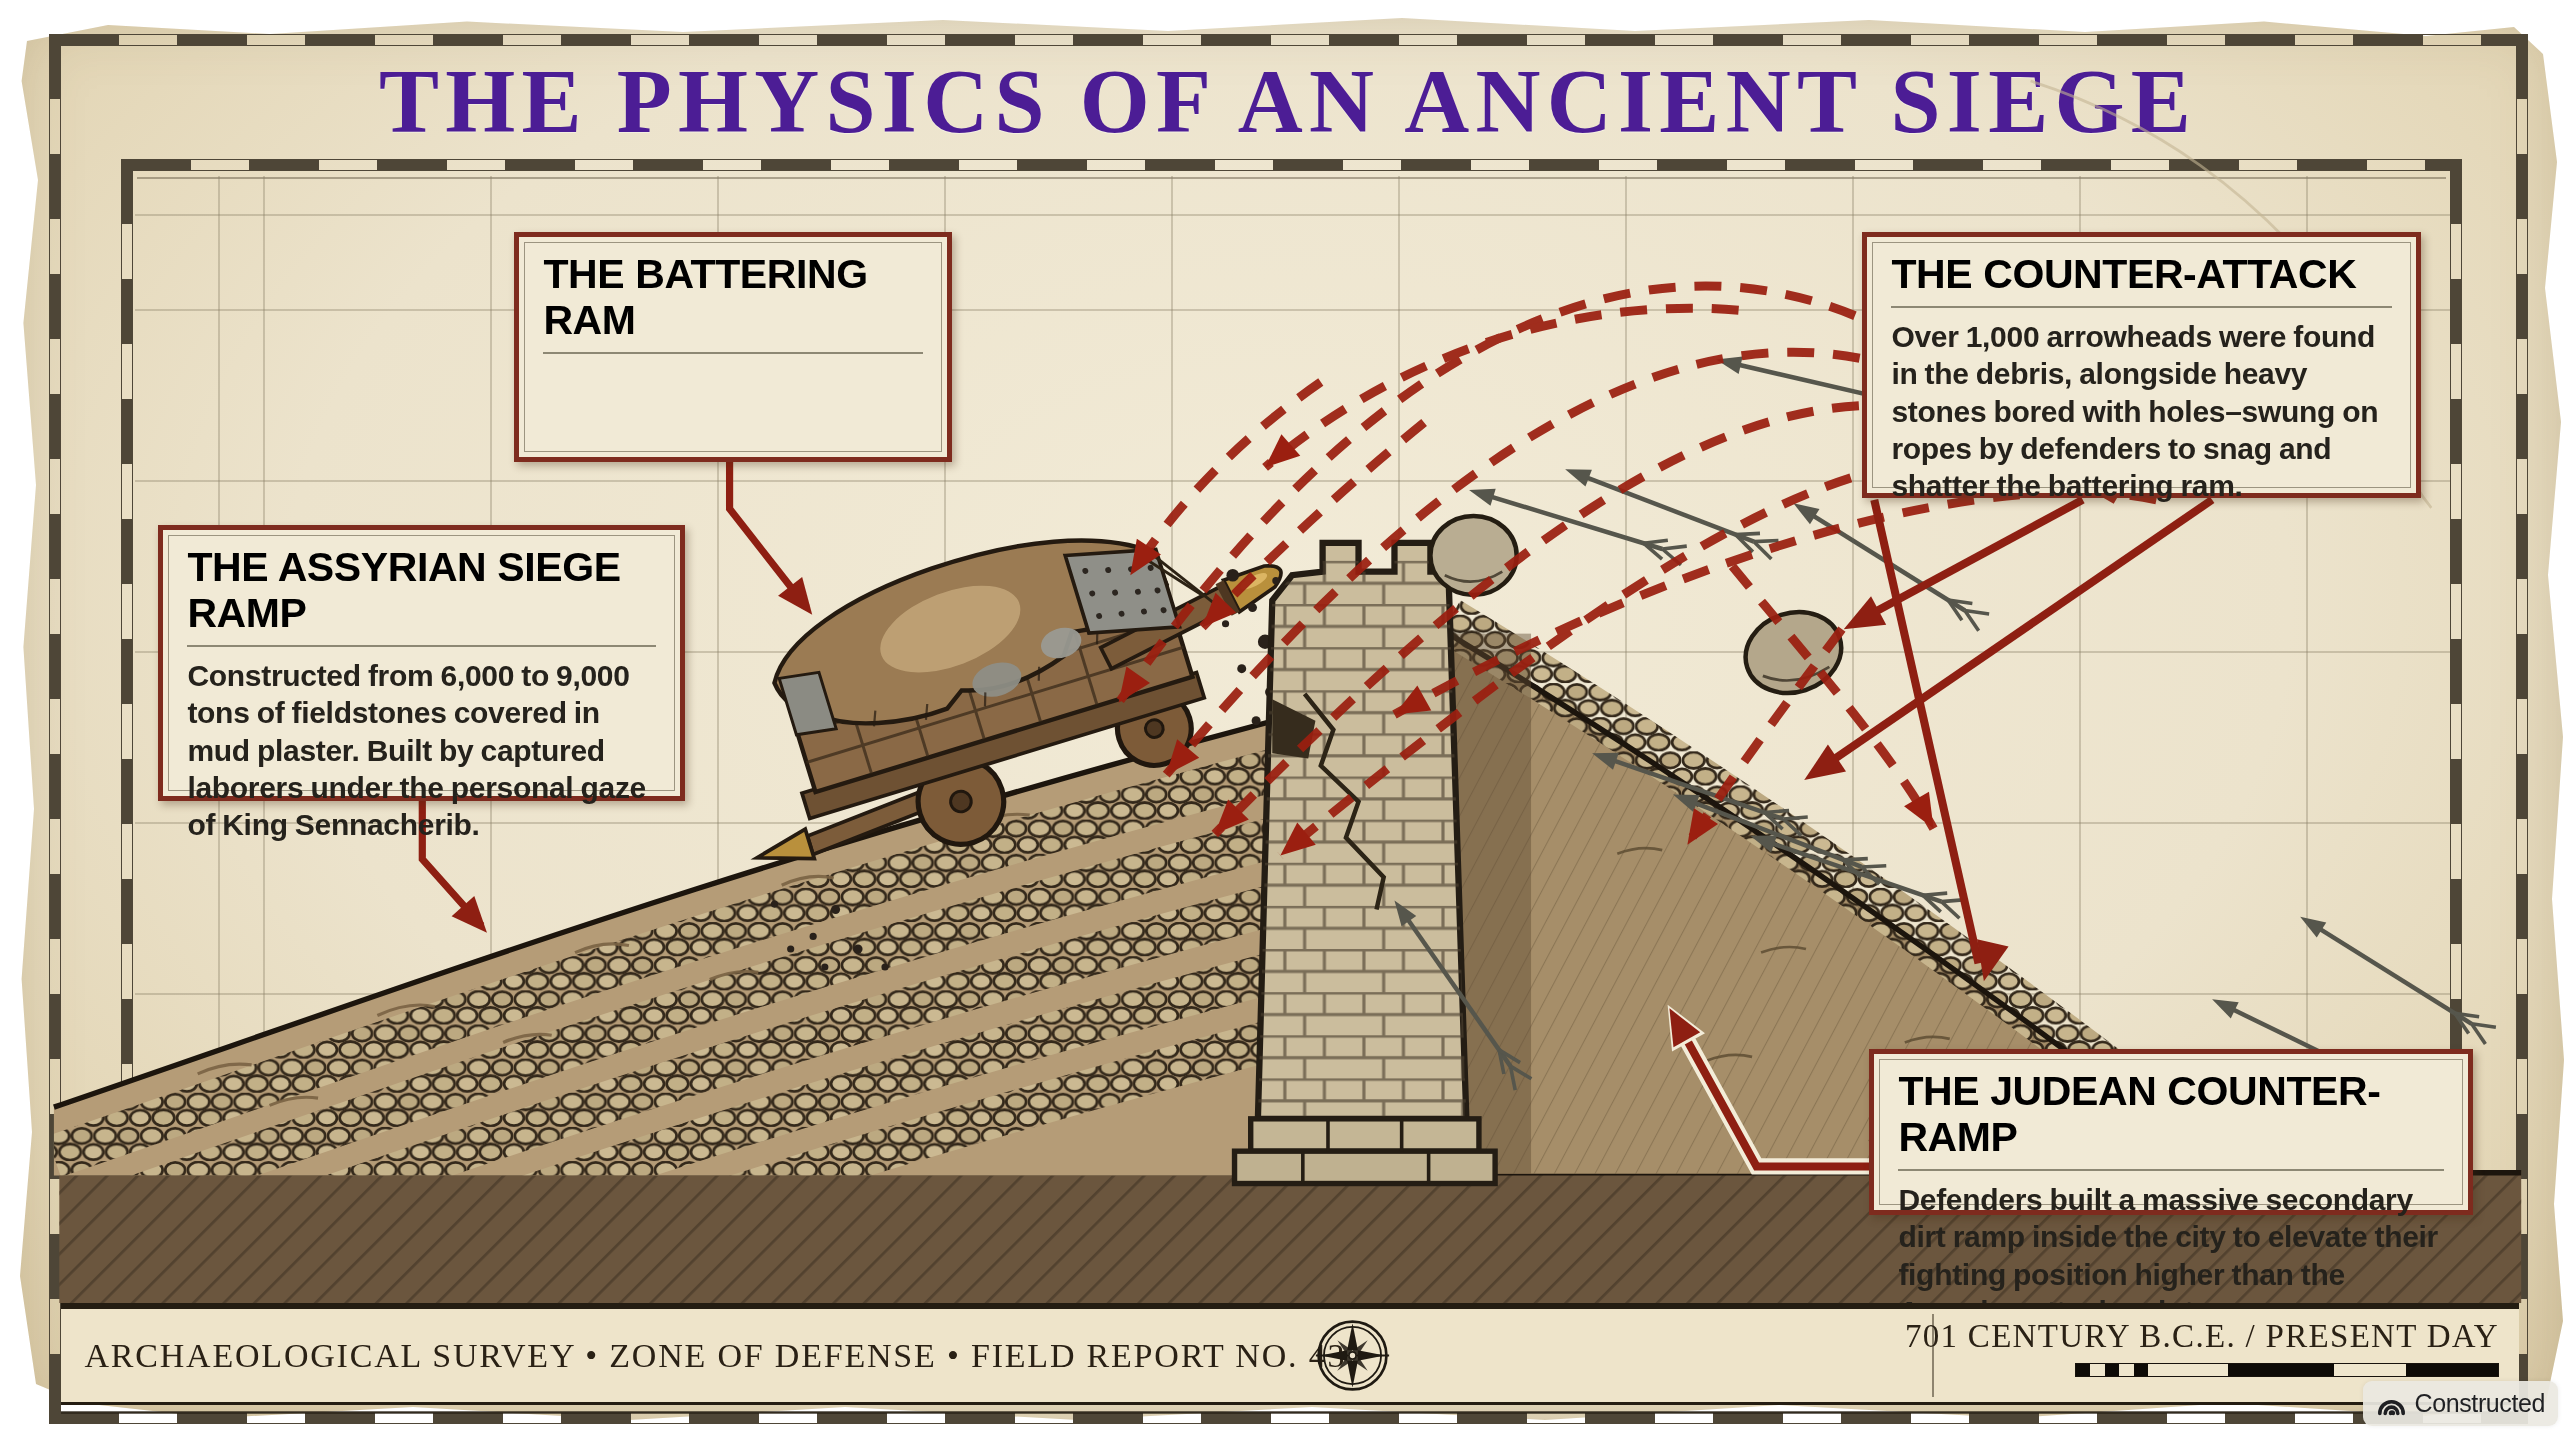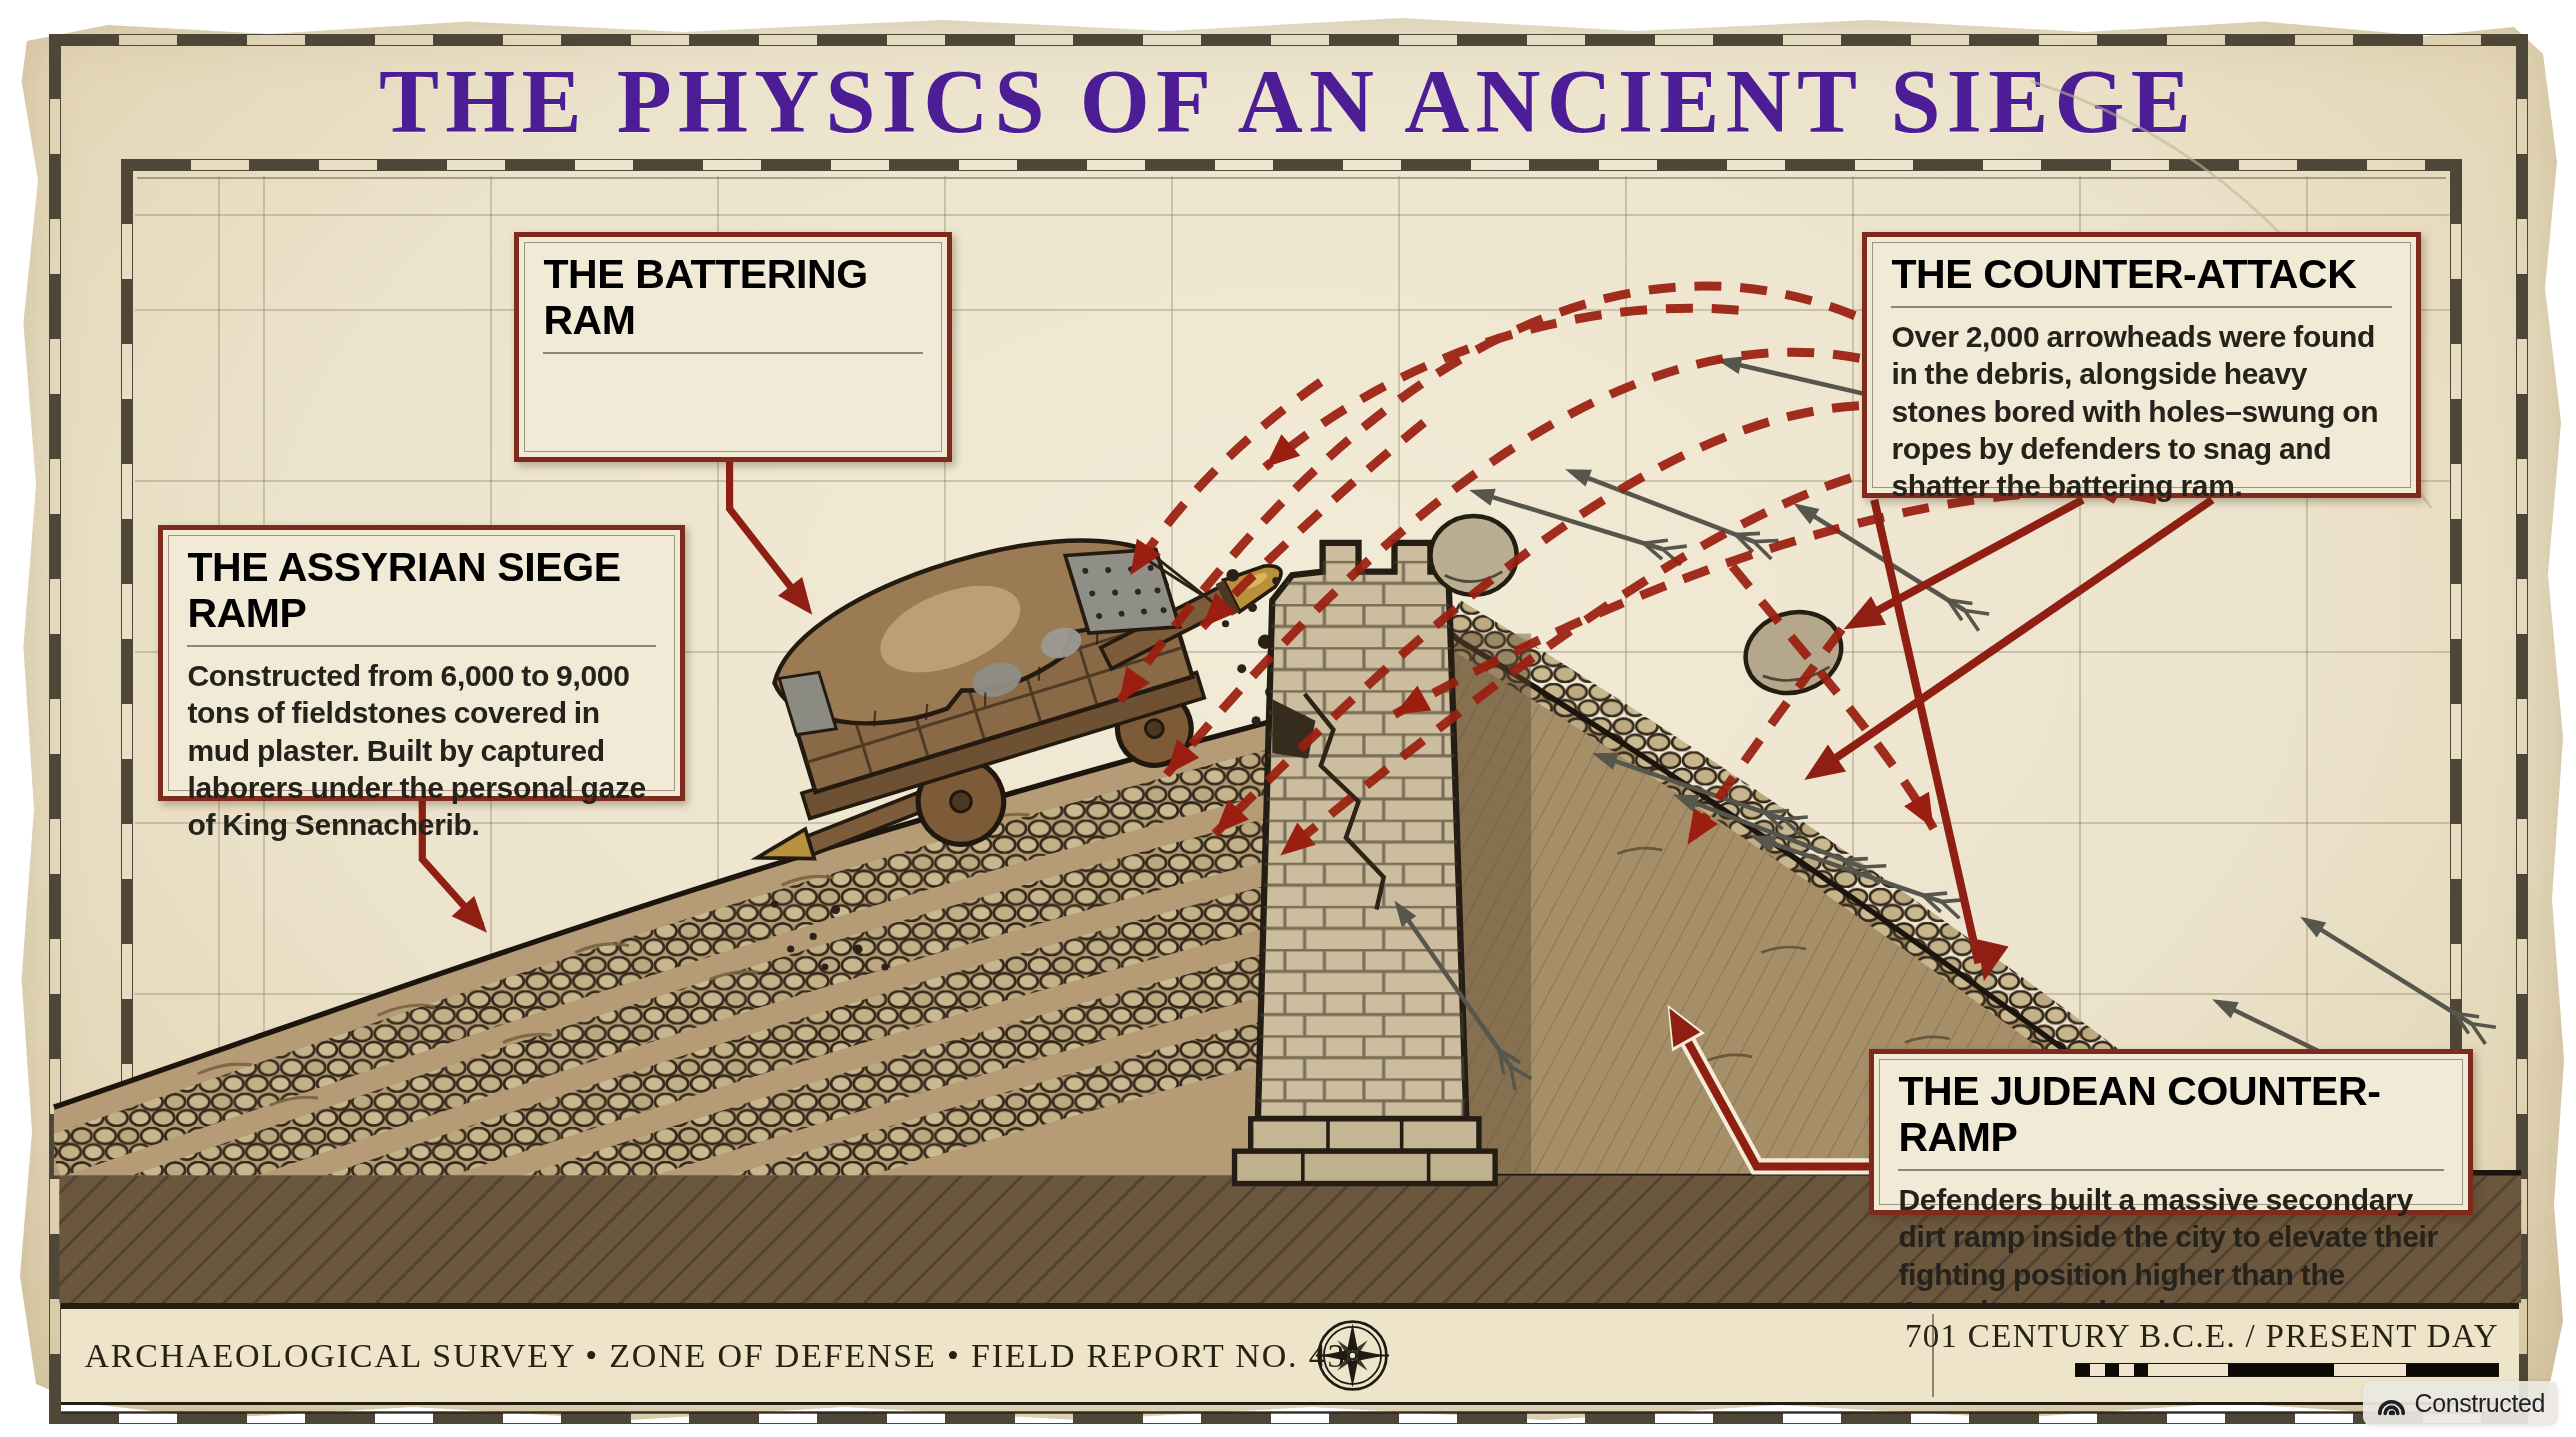--- a/index.html
+++ b/index.html
@@ -326,21 +326,21 @@
       <div class="callout-title">THE ASSYRIAN SIEGE RAMP</div>
       <hr class="callout-rule">
       <div class="callout-body">Constructed from 6,000 to 9,000 tons of fieldstones covered in mud plaster. Built by captured laborers under the personal gaze of King Sennacherib.</div>
     </div>
   </div>
 
   <div class="callout" style="left:1862px;top:232px;width:559px;height:266px;">
     <div class="callout-inner">
       <div class="callout-title">THE COUNTER-ATTACK</div>
       <hr class="callout-rule">
-      <div class="callout-body">Over 2,000 arrowheads were found in the debris, alongside heavy stones bored with holes–swung on ropes by defenders to snag and shatter the battering ram.</div>
+      <div class="callout-body">Over 1,000 arrowheads were found in the debris, alongside heavy stones bored with holes–swung on ropes by defenders to snag and shatter the battering ram.</div>
     </div>
   </div>
 
   <div class="callout" style="left:1869px;top:1049px;width:604px;height:166px;">
     <div class="callout-inner">
       <div class="callout-title">THE JUDEAN COUNTER-RAMP</div>
       <hr class="callout-rule">
       <div class="callout-body">Defenders built a massive secondary dirt ramp inside the city to elevate their fighting position higher than the Assyrian attack point.</div>
     </div>
   </div>

